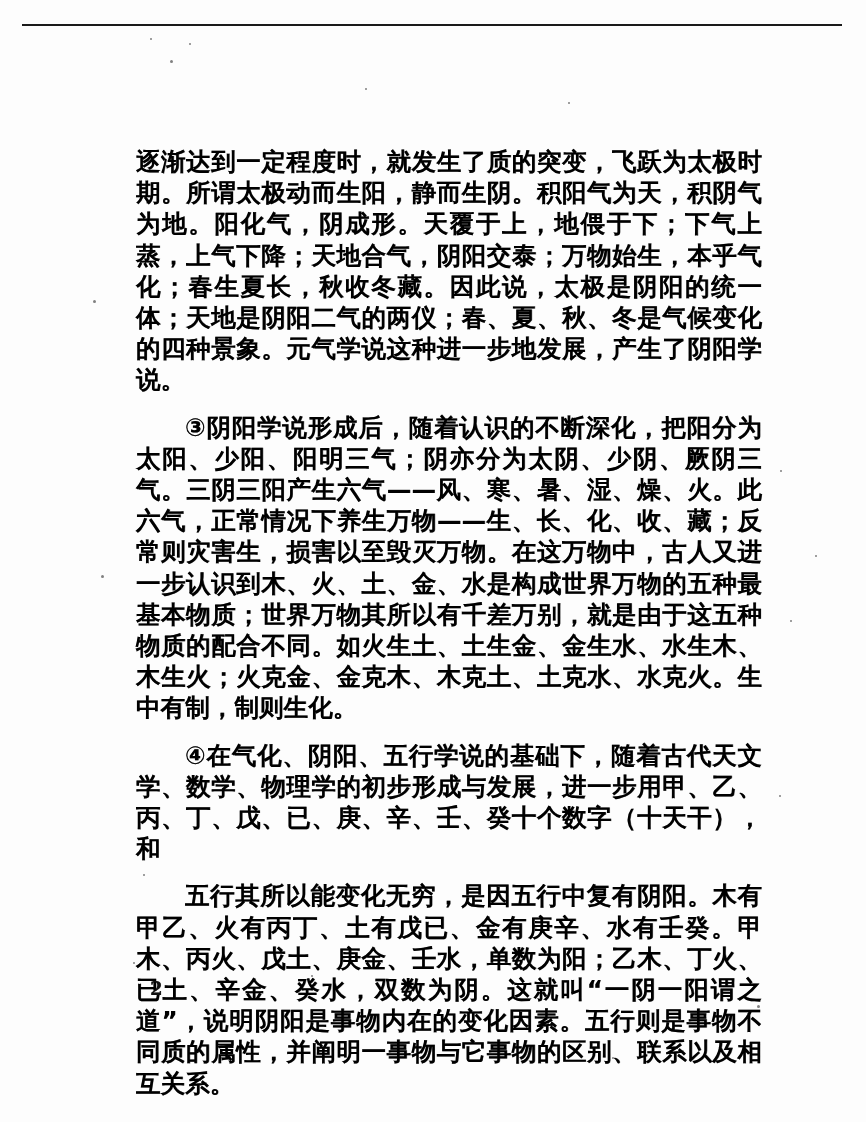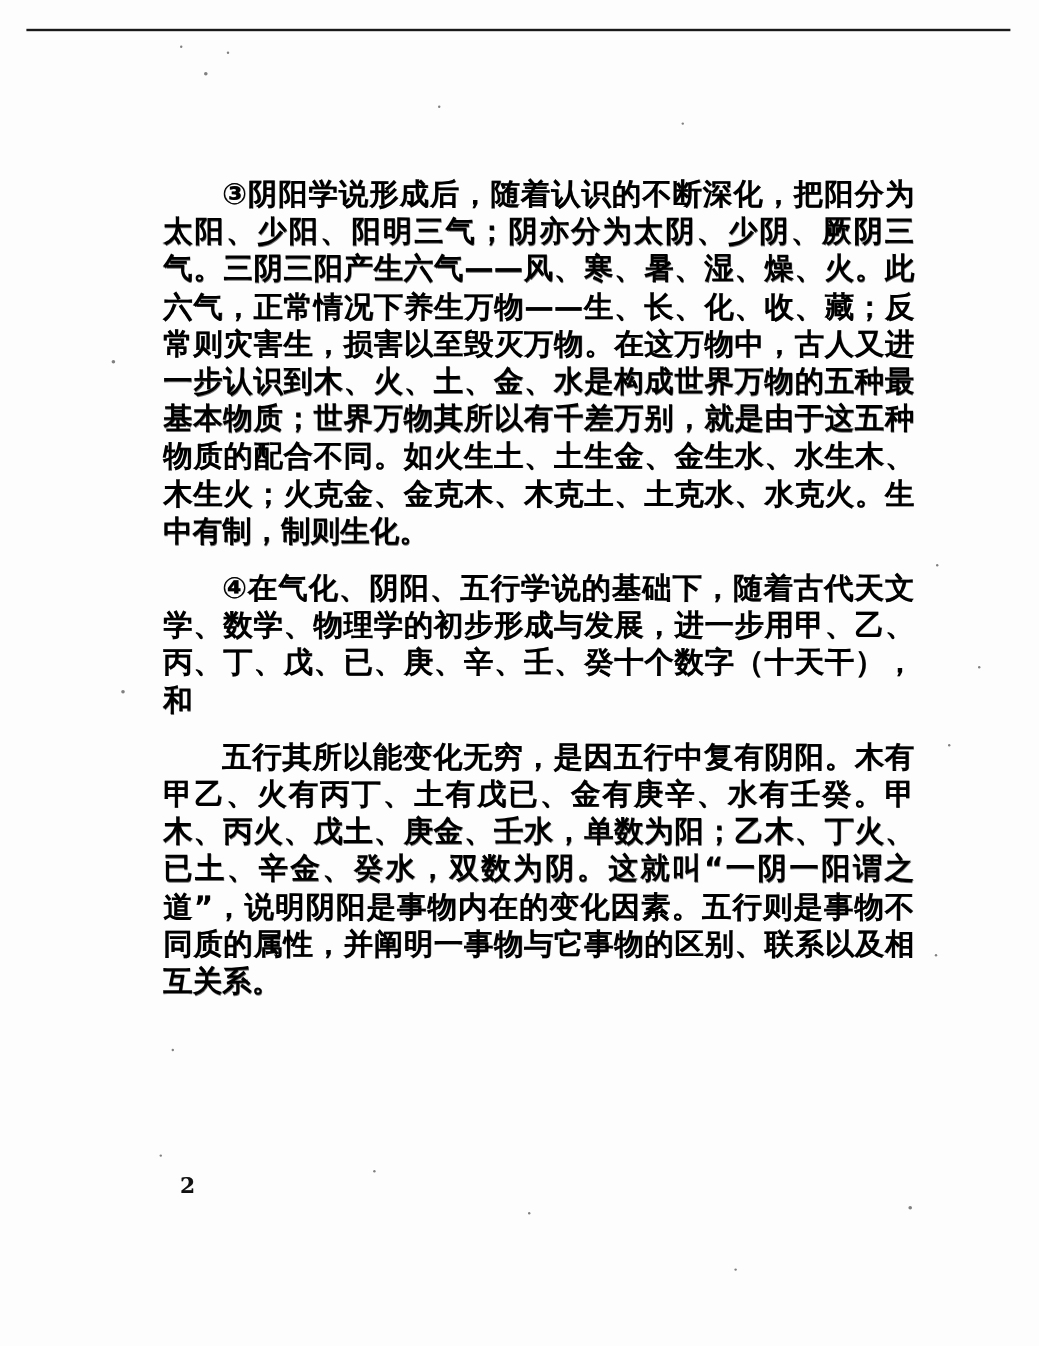--- a/index.html
+++ b/index.html
@@ -98,20 +98,21 @@
   <div class="speck" style="left:790px;top:620px;width:2px;height:2px;"></div>
   <div class="speck" style="left:779px;top:795px;width:2px;height:2px;"></div>
   <div class="speck" style="left:757px;top:1005px;width:3px;height:3px;"></div>
   <div class="speck" style="left:440px;top:1010px;width:2px;height:2px;"></div>
   <div class="speck" style="left:311px;top:975px;width:2px;height:2px;"></div>
   <div class="speck" style="left:133px;top:962px;width:2px;height:2px;"></div>
   <div class="speck" style="left:612px;top:1057px;width:2px;height:2px;"></div>
   <div class="speck" style="left:143px;top:874px;width:2px;height:2px;"></div>
 
   <div id="text-block">
+    <p class="para">逐渐达到一定程度时，就发生了质的突变，飞跃为太极时期。所谓太极动而生阳，静而生阴。积阳气为天，积阴气为地。阳化气，阴成形。天覆于上，地偎于下；下气上蒸，上气下降；天地合气，阴阳交泰；万物始生，本乎气化；春生夏长，秋收冬藏。因此说，太极是阴阳的统一体；天地是阴阳二气的两仪；春、夏、秋、冬是气候变化的四种景象。元气学说这种进一步地发展，产生了阴阳学说。</p>
     <p class="para indent">③阴阳学说形成后，随着认识的不断深化，把阳分为太阳、少阳、阳明三气；阴亦分为太阴、少阴、厥阴三气。三阴三阳产生六气——风、寒、暑、湿、燥、火。此六气，正常情况下养生万物——生、长、化、收、藏；反常则灾害生，损害以至毁灭万物。在这万物中，古人又进一步认识到木、火、土、金、水是构成世界万物的五种最基本物质；世界万物其所以有千差万别，就是由于这五种物质的配合不同。如火生土、土生金、金生水、水生木、木生火；火克金、金克木、木克土、土克水、水克火。生中有制，制则生化。</p>
     <p class="para indent">④在气化、阴阳、五行学说的基础下，随着古代天文学、数学、物理学的初步形成与发展，进一步用甲、乙、丙、丁、戊、已、庚、辛、壬、癸十个数字（十天干），和</p>
     <p class="para indent">五行其所以能变化无穷，是因五行中复有阴阳。木有甲乙、火有丙丁、土有戊已、金有庚辛、水有壬癸。甲木、丙火、戊土、庚金、壬水，单数为阳；乙木、丁火、已土、辛金、癸水，双数为阴。这就叫“一阴一阳谓之道”，说明阴阳是事物内在的变化因素。五行则是事物不同质的属性，并阐明一事物与它事物的区别、联系以及相互关系。</p>
   </div>
 
   <div id="folio">2</div>
 
 </div>
 
 </body></html>

